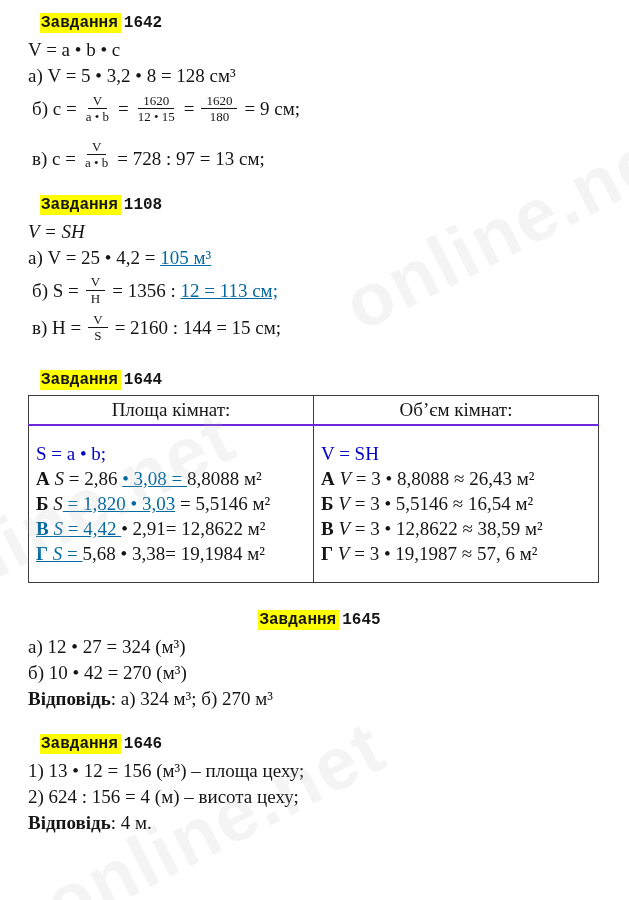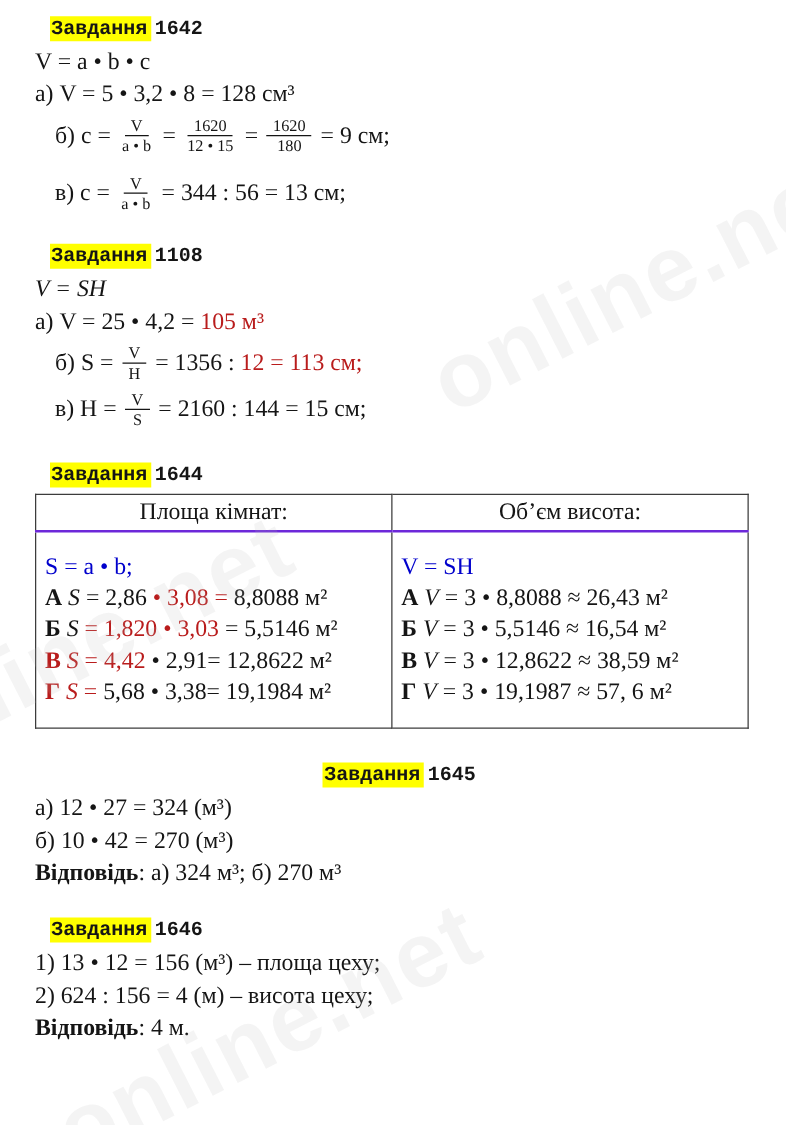--- a/index.html
+++ b/index.html
@@ -7,29 +7,29 @@
     width:629px;height:900px;background:#ffffff;
     font-family:"Liberation Serif", serif;
     font-size:19px;color:#151515;line-height:1.25;
     position:relative;overflow:hidden;
   }
   .doc{position:relative;padding:13px 30px 0 28px;z-index:1;}
   .heading{font-size:16px;font-weight:bold;margin:17px 0 5px 12px;font-family:Liberation Mono, monospace;}
   .heading:first-child{margin-top:0;}
   .hl{background:#ffff00;padding:1px 3px 1px 1px;margin-right:3px;}
   .line{margin:2px 0;}
-  .frac-line{display:flex;align-items:center;gap:7px;margin:5px 16px;}
+  .frac-line{display:flex;align-items:center;gap:7px;margin:5px 4px;}
   .frac{display:inline-flex;flex-direction:column;align-items:center;
         font-size:13px;line-height:1.2;}
   .frac .num{border-bottom:1px solid #151515;padding:0 5px;}
   .frac .den{padding:0 2px;}
   .b{font-weight:bold;}
   .i{font-style:italic;}
   .blue{color:#0000cc;}
-  .faded{color:#b91c1c;}
+  .faded{color:#0369a1;text-decoration:underline;}
   table.t1644{border-collapse:collapse;width:100%;margin:4px 0 2px 0;}
   table.t1644 td{border:1px solid #3c3c3c;padding:15px 7px;vertical-align:top;}
   table.t1644 td.th{border-bottom:2px solid #6d28d9;padding:2px 9px;text-align:center;}
   table.t1644 td{width:50%;}
   .cell-line{margin:1px 0;line-height:1.27;}
   .wm{
     position:absolute;z-index:2;pointer-events:none;
     font-family:"Liberation Sans", sans-serif;font-weight:bold;
     font-size:74px;letter-spacing:2px;
     color:rgba(185,185,185,0.16);
@@ -57,27 +57,27 @@
       <span class="num">1620</span>
       <span class="den">12 • 15</span>
     </span>
     <span>=</span>
     <span class="frac">
       <span class="num">1620</span>
       <span class="den">180</span>
     </span>
     <span>= 9 см;</span>
   </div>
-  <div class="frac-line" style="margin-top:14px;">
+  <div class="frac-line" style="margin-top:14px;align-items:flex-end;">
     <span>в) c =</span>
     <span class="frac">
       <span class="num">V</span>
       <span class="den">a • b</span>
     </span>
-    <span>= 344 : 56 = 13 см;</span>
+    <span>= 728 : 97 = 13 см;</span>
   </div>
 
   <div class="heading" style="margin-top:24px;">
     <span class="hl">Завдання</span><span>1108</span>
   </div>
   <div class="line i">V = SH</div>
   <div class="line"><span>а) V = 25 • 4,2  = </span><span class="faded">105 м³</span></div>
   <div class="frac-line">
     <span>б) S =</span>
     <span class="frac">
@@ -95,21 +95,21 @@
     <span>= 2160 : 144 = 15 см;</span>
   </div>
 
   <div class="heading" style="margin-top:26px;">
     <span class="hl">Завдання</span><span>1644</span>
   </div>
   <table class="t1644">
     <tbody>
         <tr>
       <td class="th">Площа кімнат:</td>
-      <td class="th">Об’єм висота:</td>
+      <td class="th">Об’єм кімнат:</td>
     </tr>
     <tr>
       <td>
         <div class="cell-line blue">S = a • b;</div>
         <div class="cell-line"><span class="b">А </span><span class="i">S</span><span> = 2,86 </span><span class="faded">• 3,08 = </span><span>8,8088 м²</span></div>
         <div class="cell-line"><span class="b">Б </span><span class="i">S</span><span class="faded"> = 1,820 • 3,03</span><span> = 5,5146 м²</span></div>
         <div class="cell-line"><span class="b faded">В </span><span class="i faded">S</span><span class="faded"> = 4,42 </span><span>• 2,91= 12,8622 м²</span></div>
         <div class="cell-line"><span class="b faded">Г </span><span class="i faded">S</span><span class="faded"> = </span><span>5,68 • 3,38= 19,1984 м²</span></div>
       </td>
       <td>

